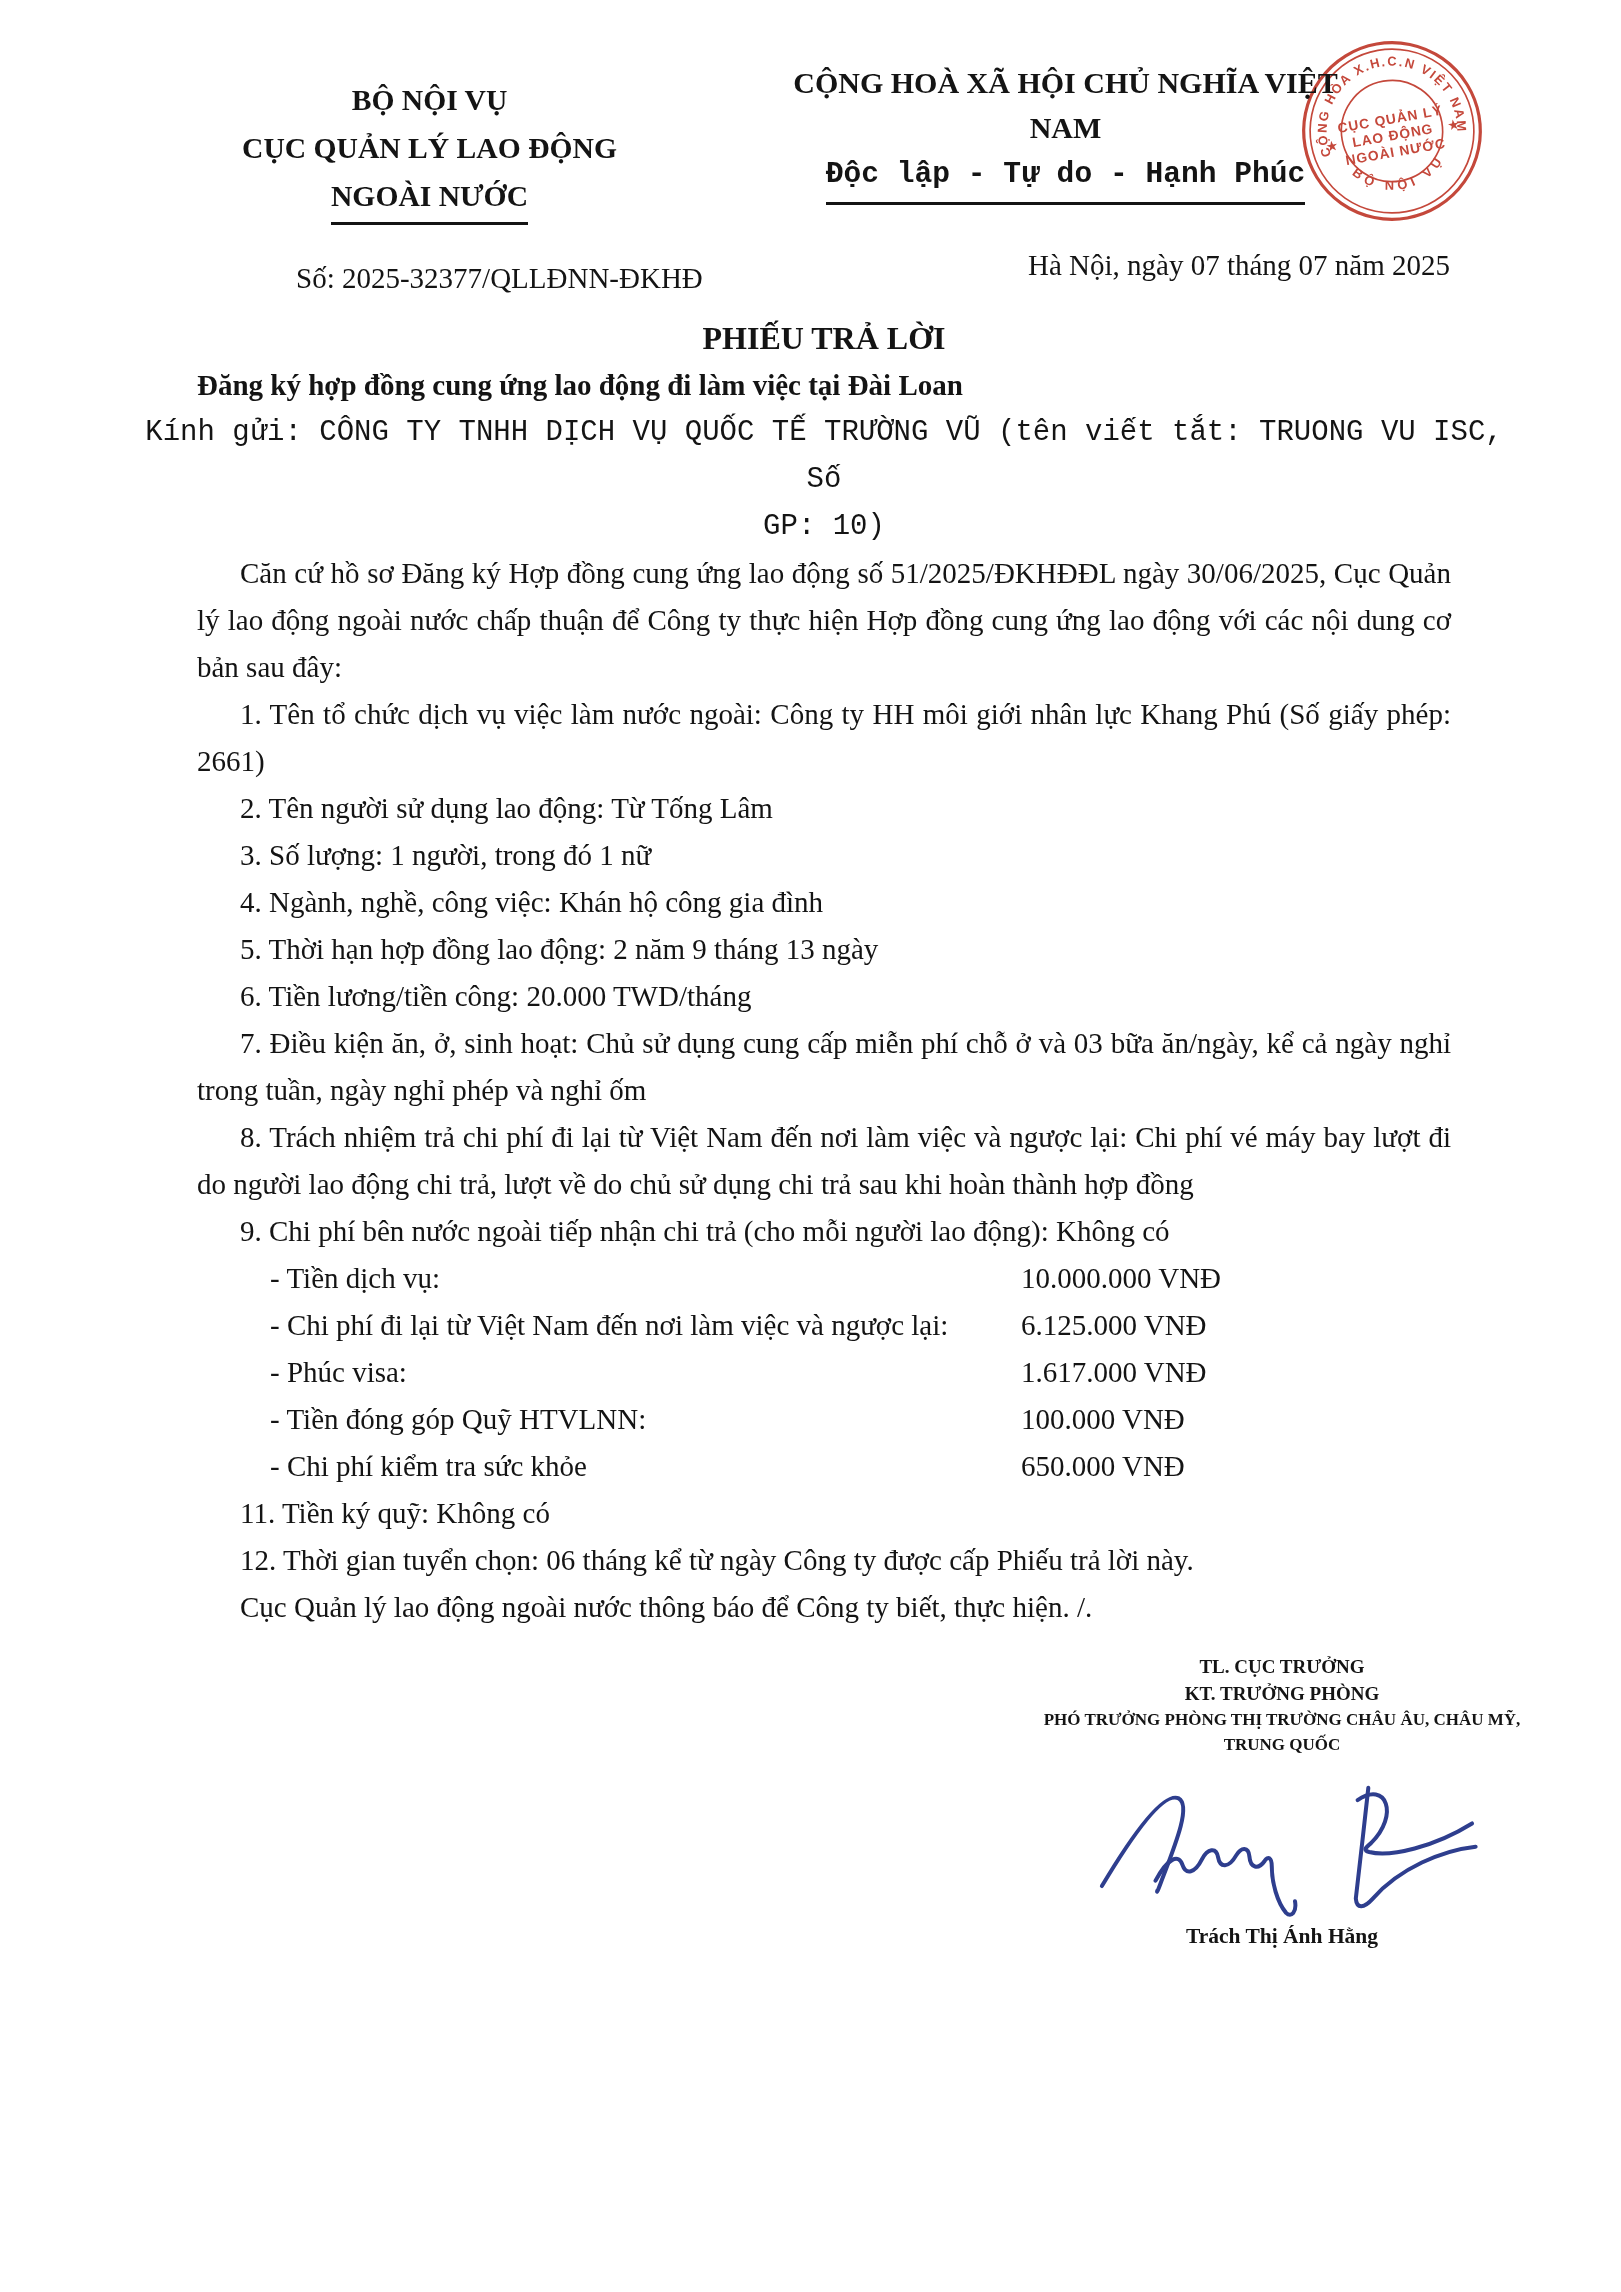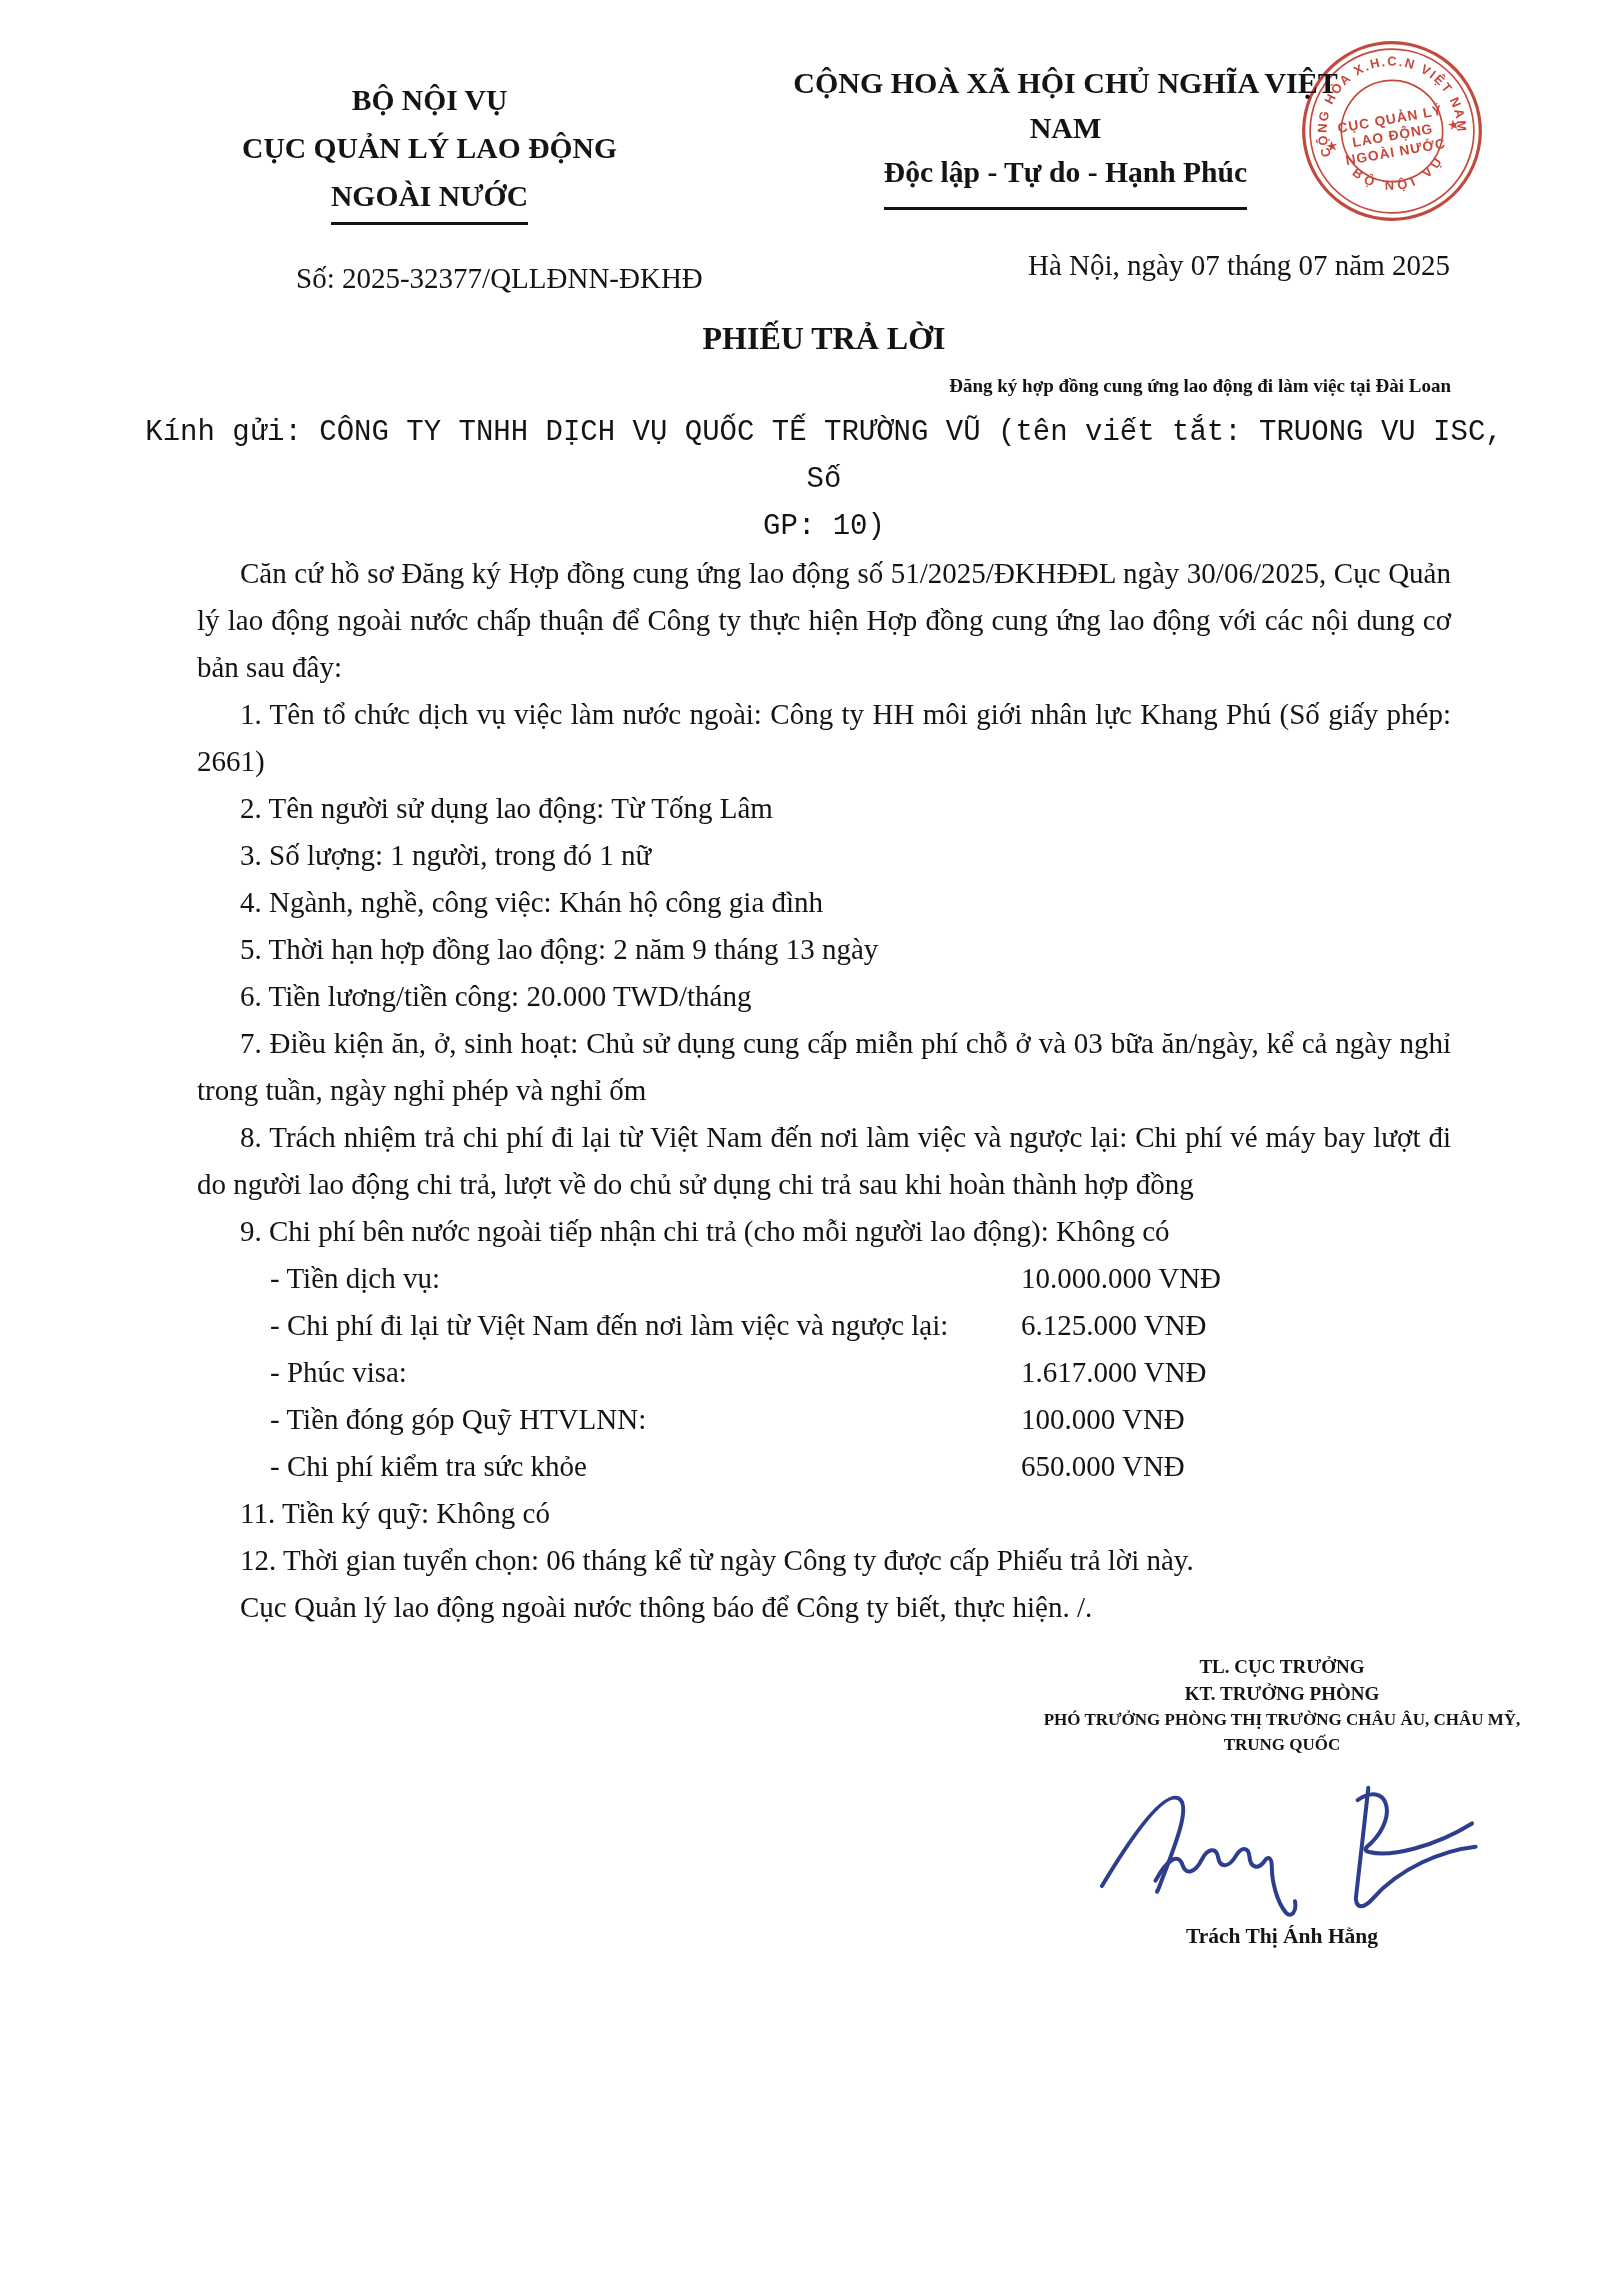--- a/index.html
+++ b/index.html
@@ -12,31 +12,31 @@
     color:#141414;
     overflow:hidden;
   }
   
   .org-left{position:absolute;left:152px;top:76px;width:555px;text-align:center;
     font-weight:bold;font-size:29.6px;line-height:48px;}
   .org-left .u{display:inline-block;border-bottom:3.6px solid #141414;padding-bottom:1.8px;}
   .org-right{position:absolute;left:770px;top:60px;width:591px;text-align:center;z-index:2;}
   .org-right .motto-nation{font-weight:bold;font-size:30px;line-height:45px;}
   .org-right .motto-line{font-weight:bold;font-size:29.6px;line-height:45px;}
-  .org-right .motto-line .u{display:inline-block;border-bottom:3.6px solid #141414;padding-bottom:12px;}
+  .org-right .motto-line .u{display:inline-block;border-bottom:3.6px solid #141414;padding-bottom:5px;font-family:Liberation Mono, monospace;}
   .doc-number{position:absolute;left:296px;top:262px;font-size:29px;}
   .place-date{position:absolute;left:931px;top:249px;width:519px;text-align:right;
     font-size:29px;z-index:2;}
   
   .stamp{position:absolute;left:1300px;top:39px;width:184px;height:184px;
     transform:rotate(-10deg);opacity:.92;z-index:1;}
   
   .content{position:absolute;left:197px;top:315px;width:1254px;font-size:29px;line-height:47px;}
   .title{text-align:center;font-weight:bold;font-size:32px;line-height:47px;}
-  .subtitle{text-align:right;font-weight:bold;font-size:19px;line-height:47px;}
+  .subtitle{text-align:left;font-weight:bold;font-size:29px;line-height:47px;}
   .recipient{text-align:center;font-size:29px;line-height:47px;margin:0 -70px;font-family:Liberation Mono, monospace;}
   .para{text-align:justify;text-indent:43px;margin:0;}
   .fee-row{position:relative;padding-left:73px;}
   .fee-value{position:absolute;left:824px;top:0;}
   
   .sig-block{width:502px;margin-left:auto;margin-right:-82px;margin-top:22px;text-align:center;}
   .sig-line-small{font-weight:bold;font-size:19px;line-height:27px;}
   .sig-line-xsmall{font-weight:bold;font-size:17px;line-height:25px;}
   .sig-scribble{display:block;margin:10.7px auto 0;width:421px;height:152px;}
   .sig-name{font-weight:bold;font-size:21.5px;line-height:30px;margin-top:1.8px;}

